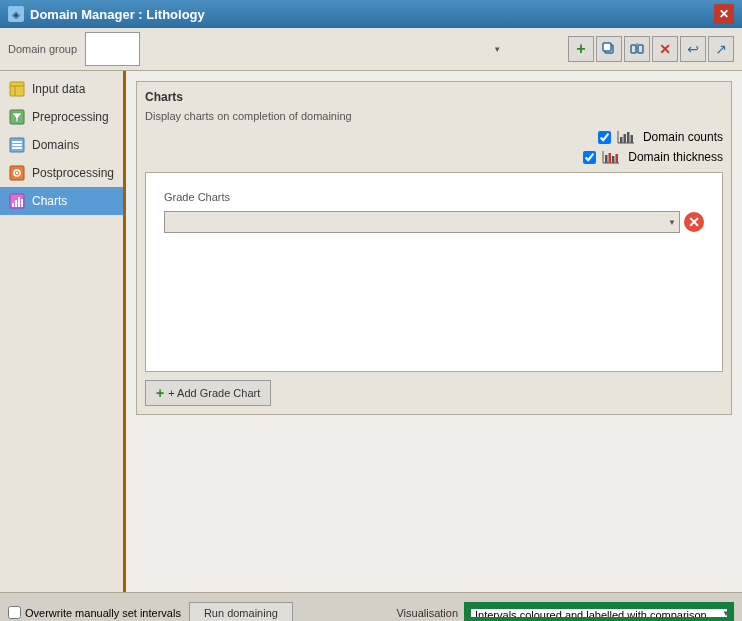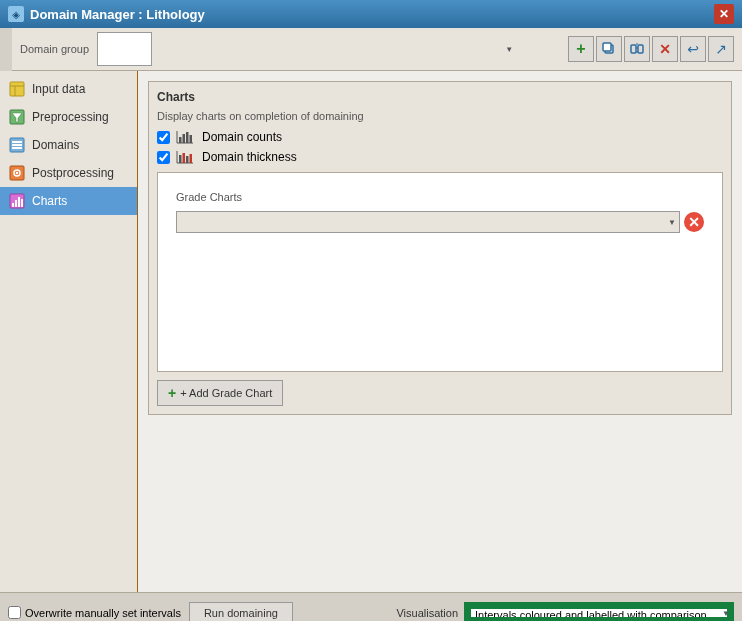--- a/index.html
+++ b/index.html
@@ -23,21 +23,20 @@
       font-size: 12px; font-weight: bold; border-radius: 2px;
     }
 
     .domain-group-bar {
       background: #e8e4dc;
       border-bottom: 1px solid #b0a898;
       padding: 4px 8px;
       display: flex;
       align-items: center;
       gap: 8px;
-      margin-left: 12px;
     }
     .domain-group-label { color: #555; font-size: 11px; }
     .domain-group-select {
       flex: 1;
       max-width: 420px;
       height: 22px;
       border: 1px solid #999;
       background: white;
       font-size: 11px;
       padding: 16px 4px;
@@ -69,23 +68,23 @@
     .toolbar-btn.red { color: #c0392b; font-weight: bold; }
     .toolbar-btn.blue { color: #2d6ea0; }
 
     .main-layout {
       display: flex;
       height: calc(621px - 28px - 32px - 40px);
       background: #e8e4dc;
     }
 
     .sidebar {
-      width: 138px;
+      width: 126px;
       background: #e8e4dc;
-      border-right: 1px solid #a16207;
+      border-right: 3px solid #a16207;
       padding: 4px 0;
     }
     .sidebar-item {
       display: flex;
       align-items: center;
       gap: 6px;
       padding: 5px 8px;
       cursor: pointer;
       color: #333;
       font-size: 12px;
@@ -111,20 +110,21 @@
       background: #e8e4dc;
       padding: 8px;
       margin-bottom: 8px;
     }
 
     .checkbox-row {
       display: flex;
       align-items: center;
       gap: 6px;
       margin-bottom: 6px;
+      justify-content: flex-end;
     }
     .checkbox-row input[type="checkbox"] { cursor: pointer; }
     .chart-icon {
       display: inline-flex;
       align-items: center;
       gap: 1px;
       margin-right: 2px;
     }
 
     .grade-charts-box {

